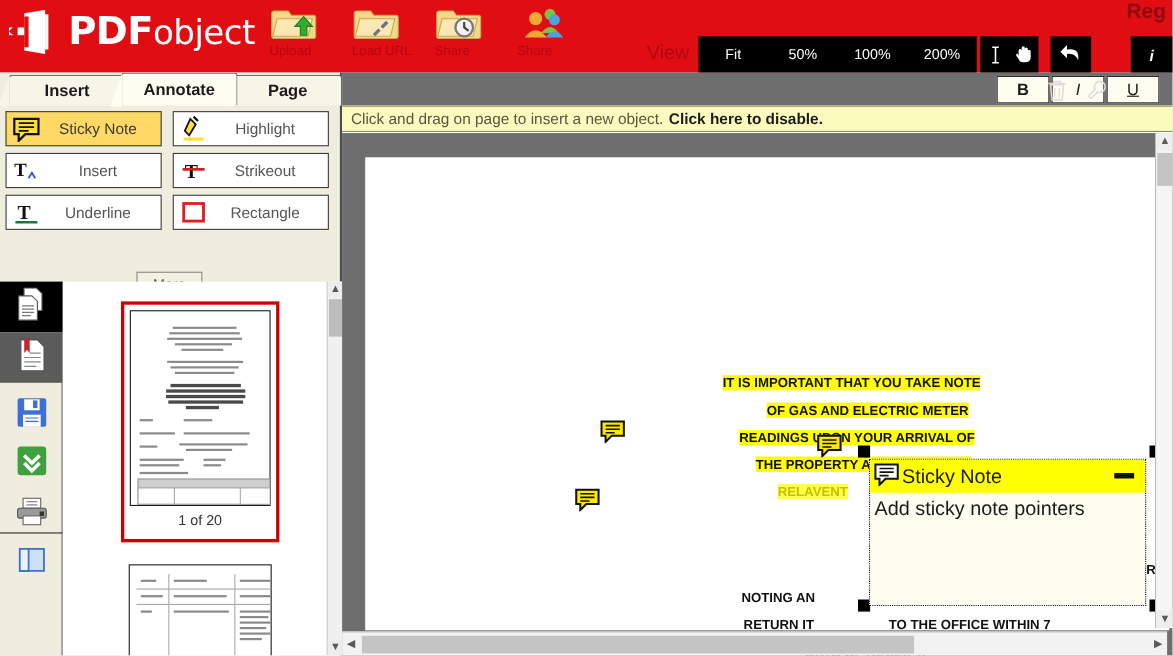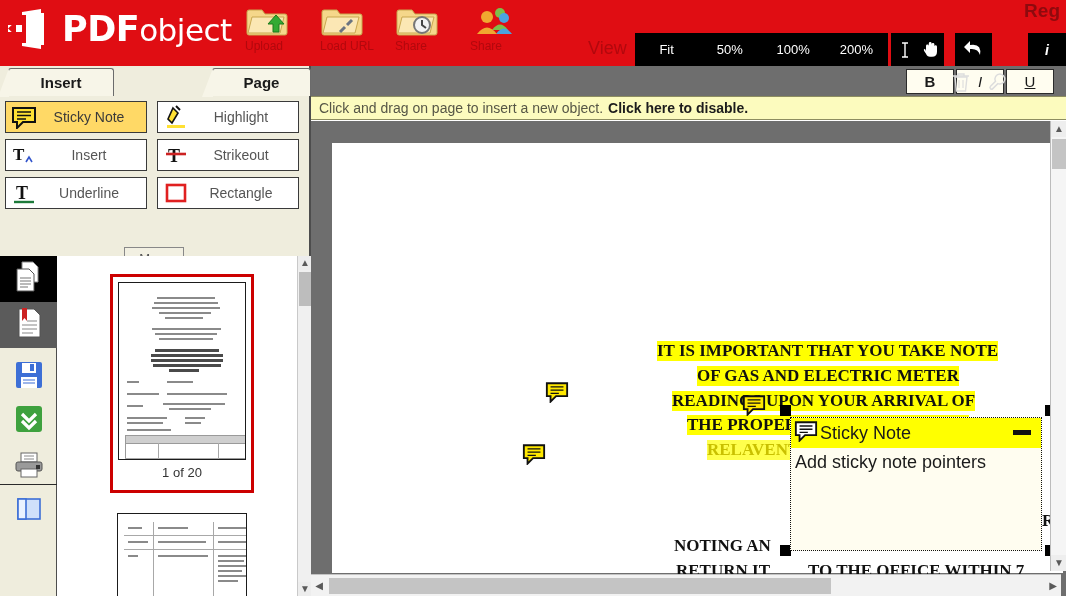--- a/index.html
+++ b/index.html
@@ -195,22 +195,22 @@
 
   .docarea {
     position: absolute; left: 311px; top: 121px; width: 755px; height: 475px;
     background: #6e6e6e; overflow: hidden;
   }
   .docpage {
     position: absolute; left: 21px; top: 22px; width: 731px; height: 430px;
     background: #ffffff;
   }
   .doctext {
-    position: absolute; font-family: Liberation Serif, serif;
-    font-weight: bold; font-size: 17px; color: #111;
+    position: absolute; font-family: Liberation Sans, sans-serif;
+    font-weight: bold; font-size: 12px; color: #111;
     white-space: nowrap; letter-spacing: 0px;
   }
   .hl { background: #ffff00; }
   .hl-fade { background: #ffff4d; color: #c9c000; }
 
   .noteicon { position: absolute; width: 24px; height: 22px; cursor: pointer; }
 
   
   .handle { position: absolute; width: 11px; height: 11px; background: #000; }
 
@@ -346,20 +346,23 @@
 
     <div class="blackseg" id="seg-info">
       <div class="infoi">i</div>
     </div>
   </div>
 
   <div class="leftpanel">
     <div class="tabrow">
       <div class="tab skewed" id="tab-insert">
         <span>Insert</span>
+      </div>
+      <div class="tab skewed" id="tab-annotate">
+        <span>Annotate</span>
       </div>
       <div class="tab skewed" id="tab-page">
         <span>Page</span>
       </div>
     </div>
 
     <div class="toolgrid">
 
       <div class="toolbtn sel" id="tool-sticky">
         <span class="tb-ico">

